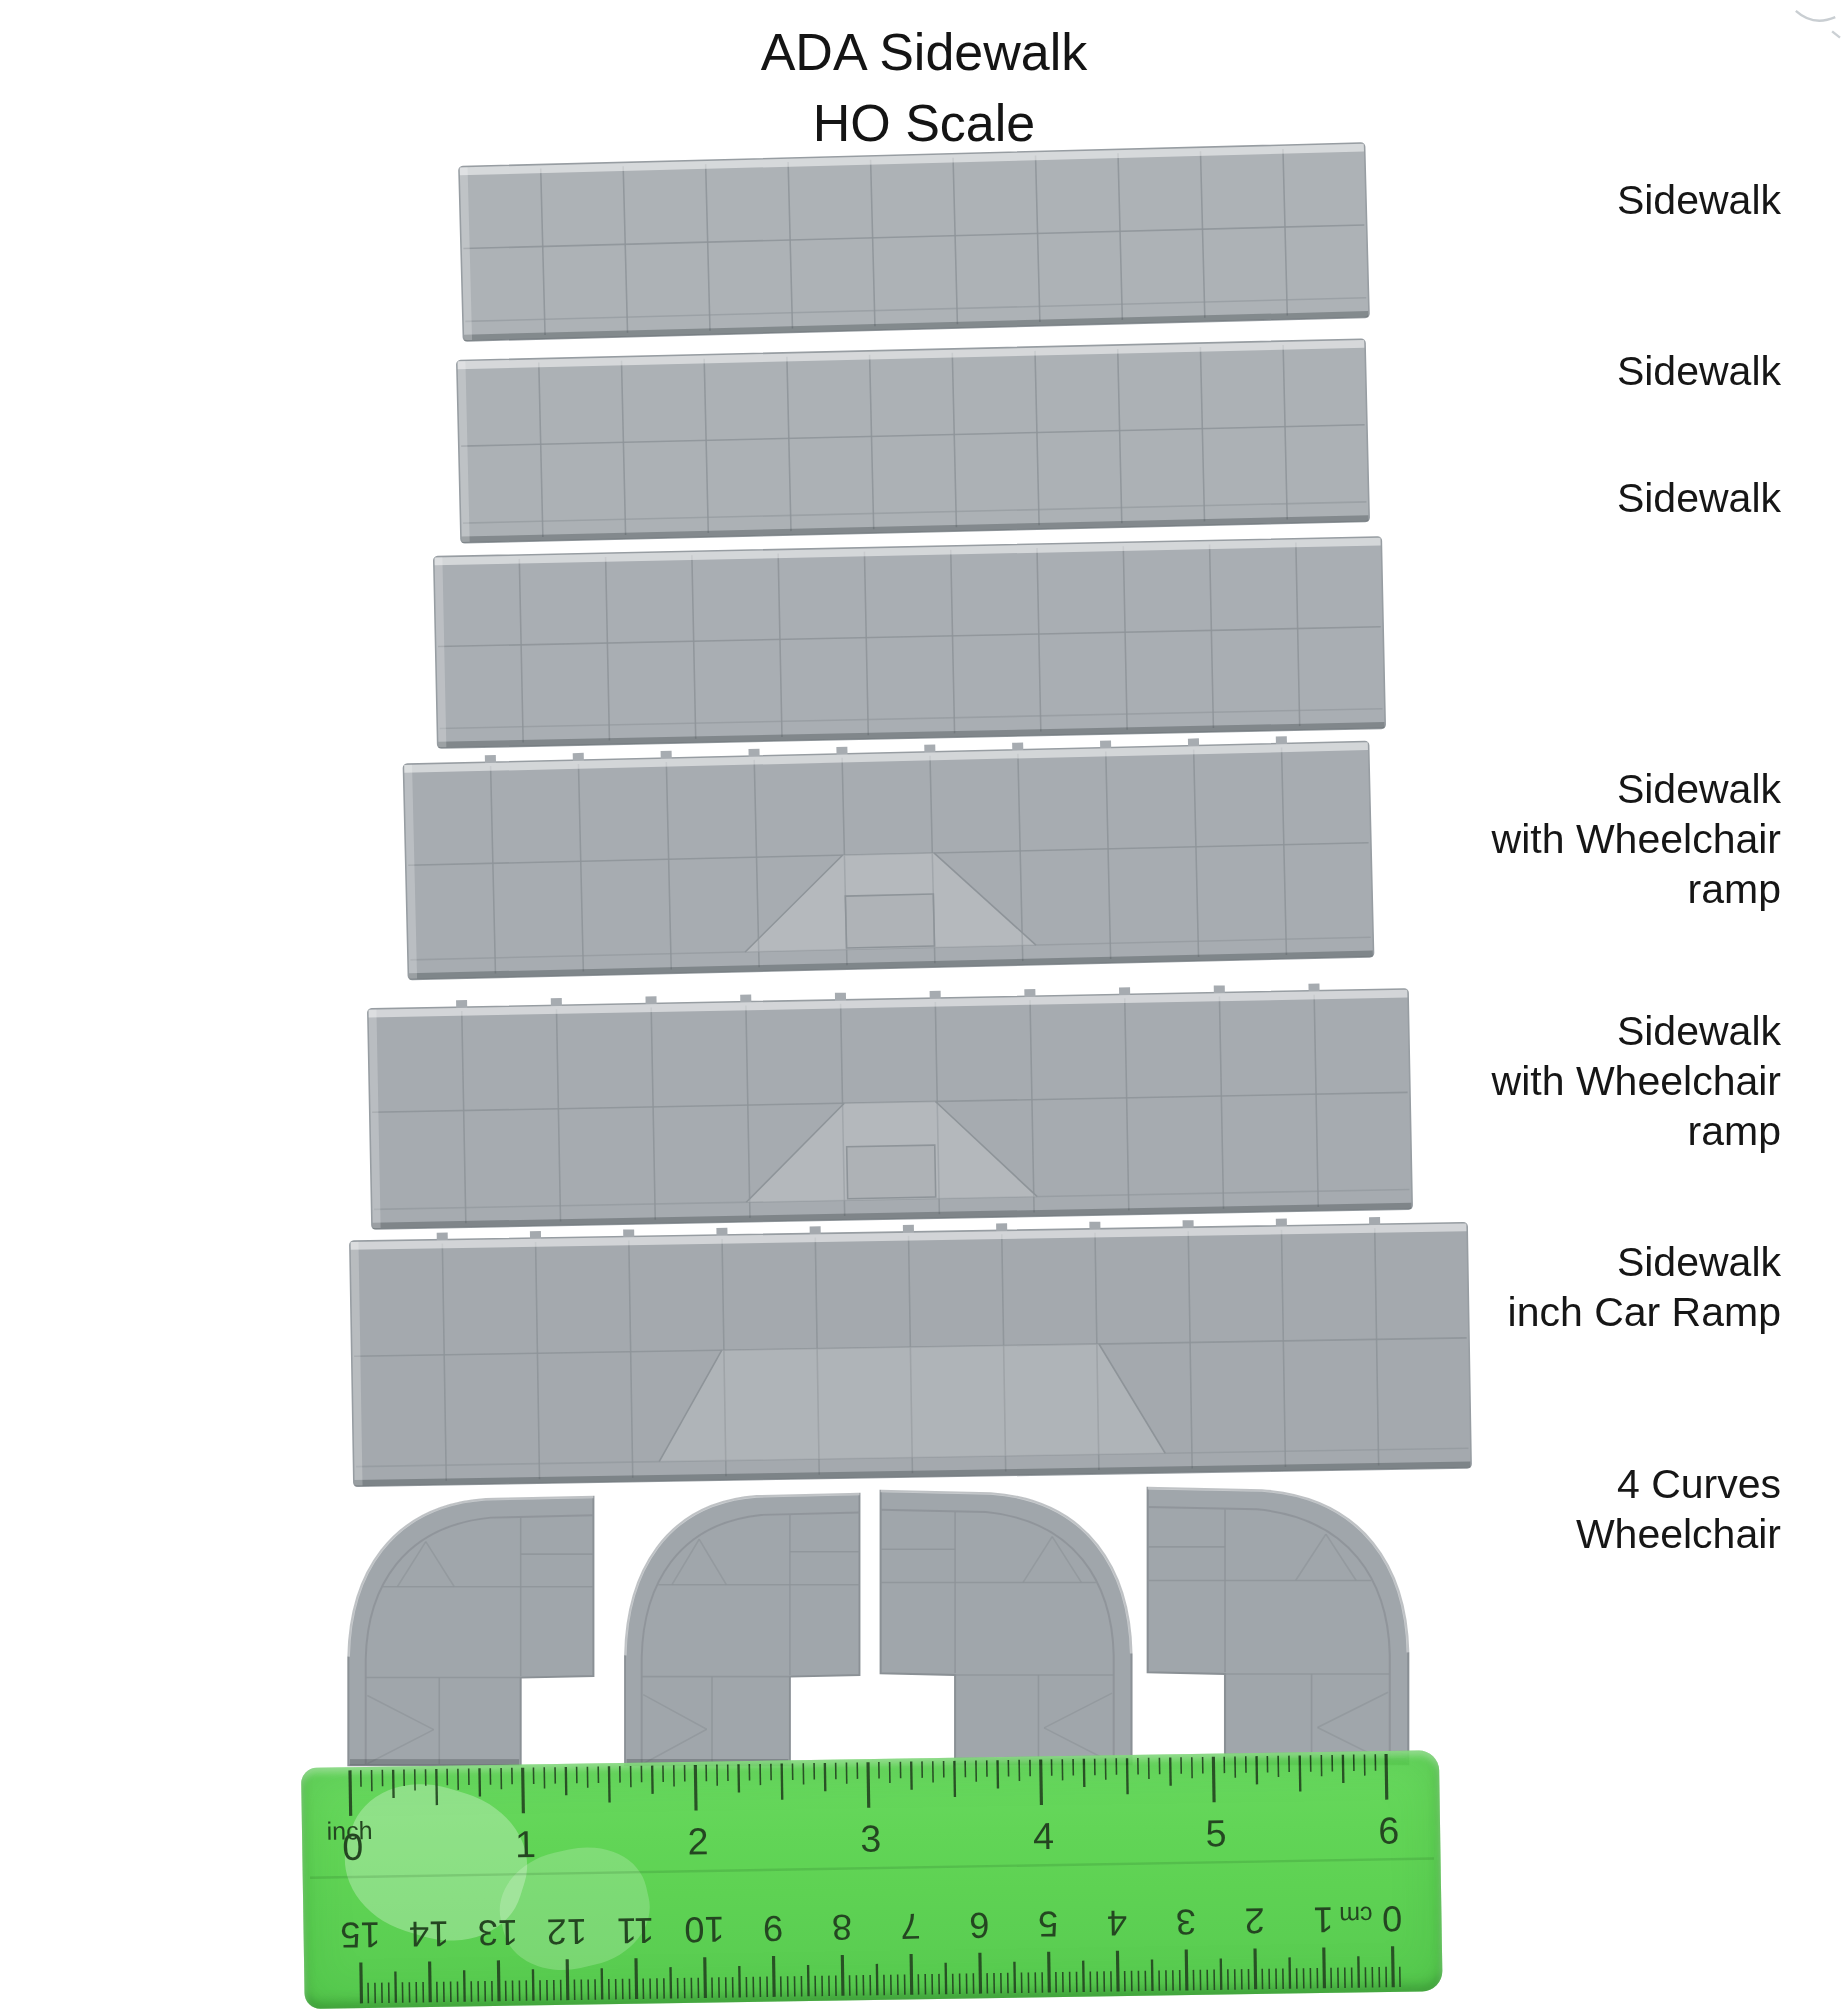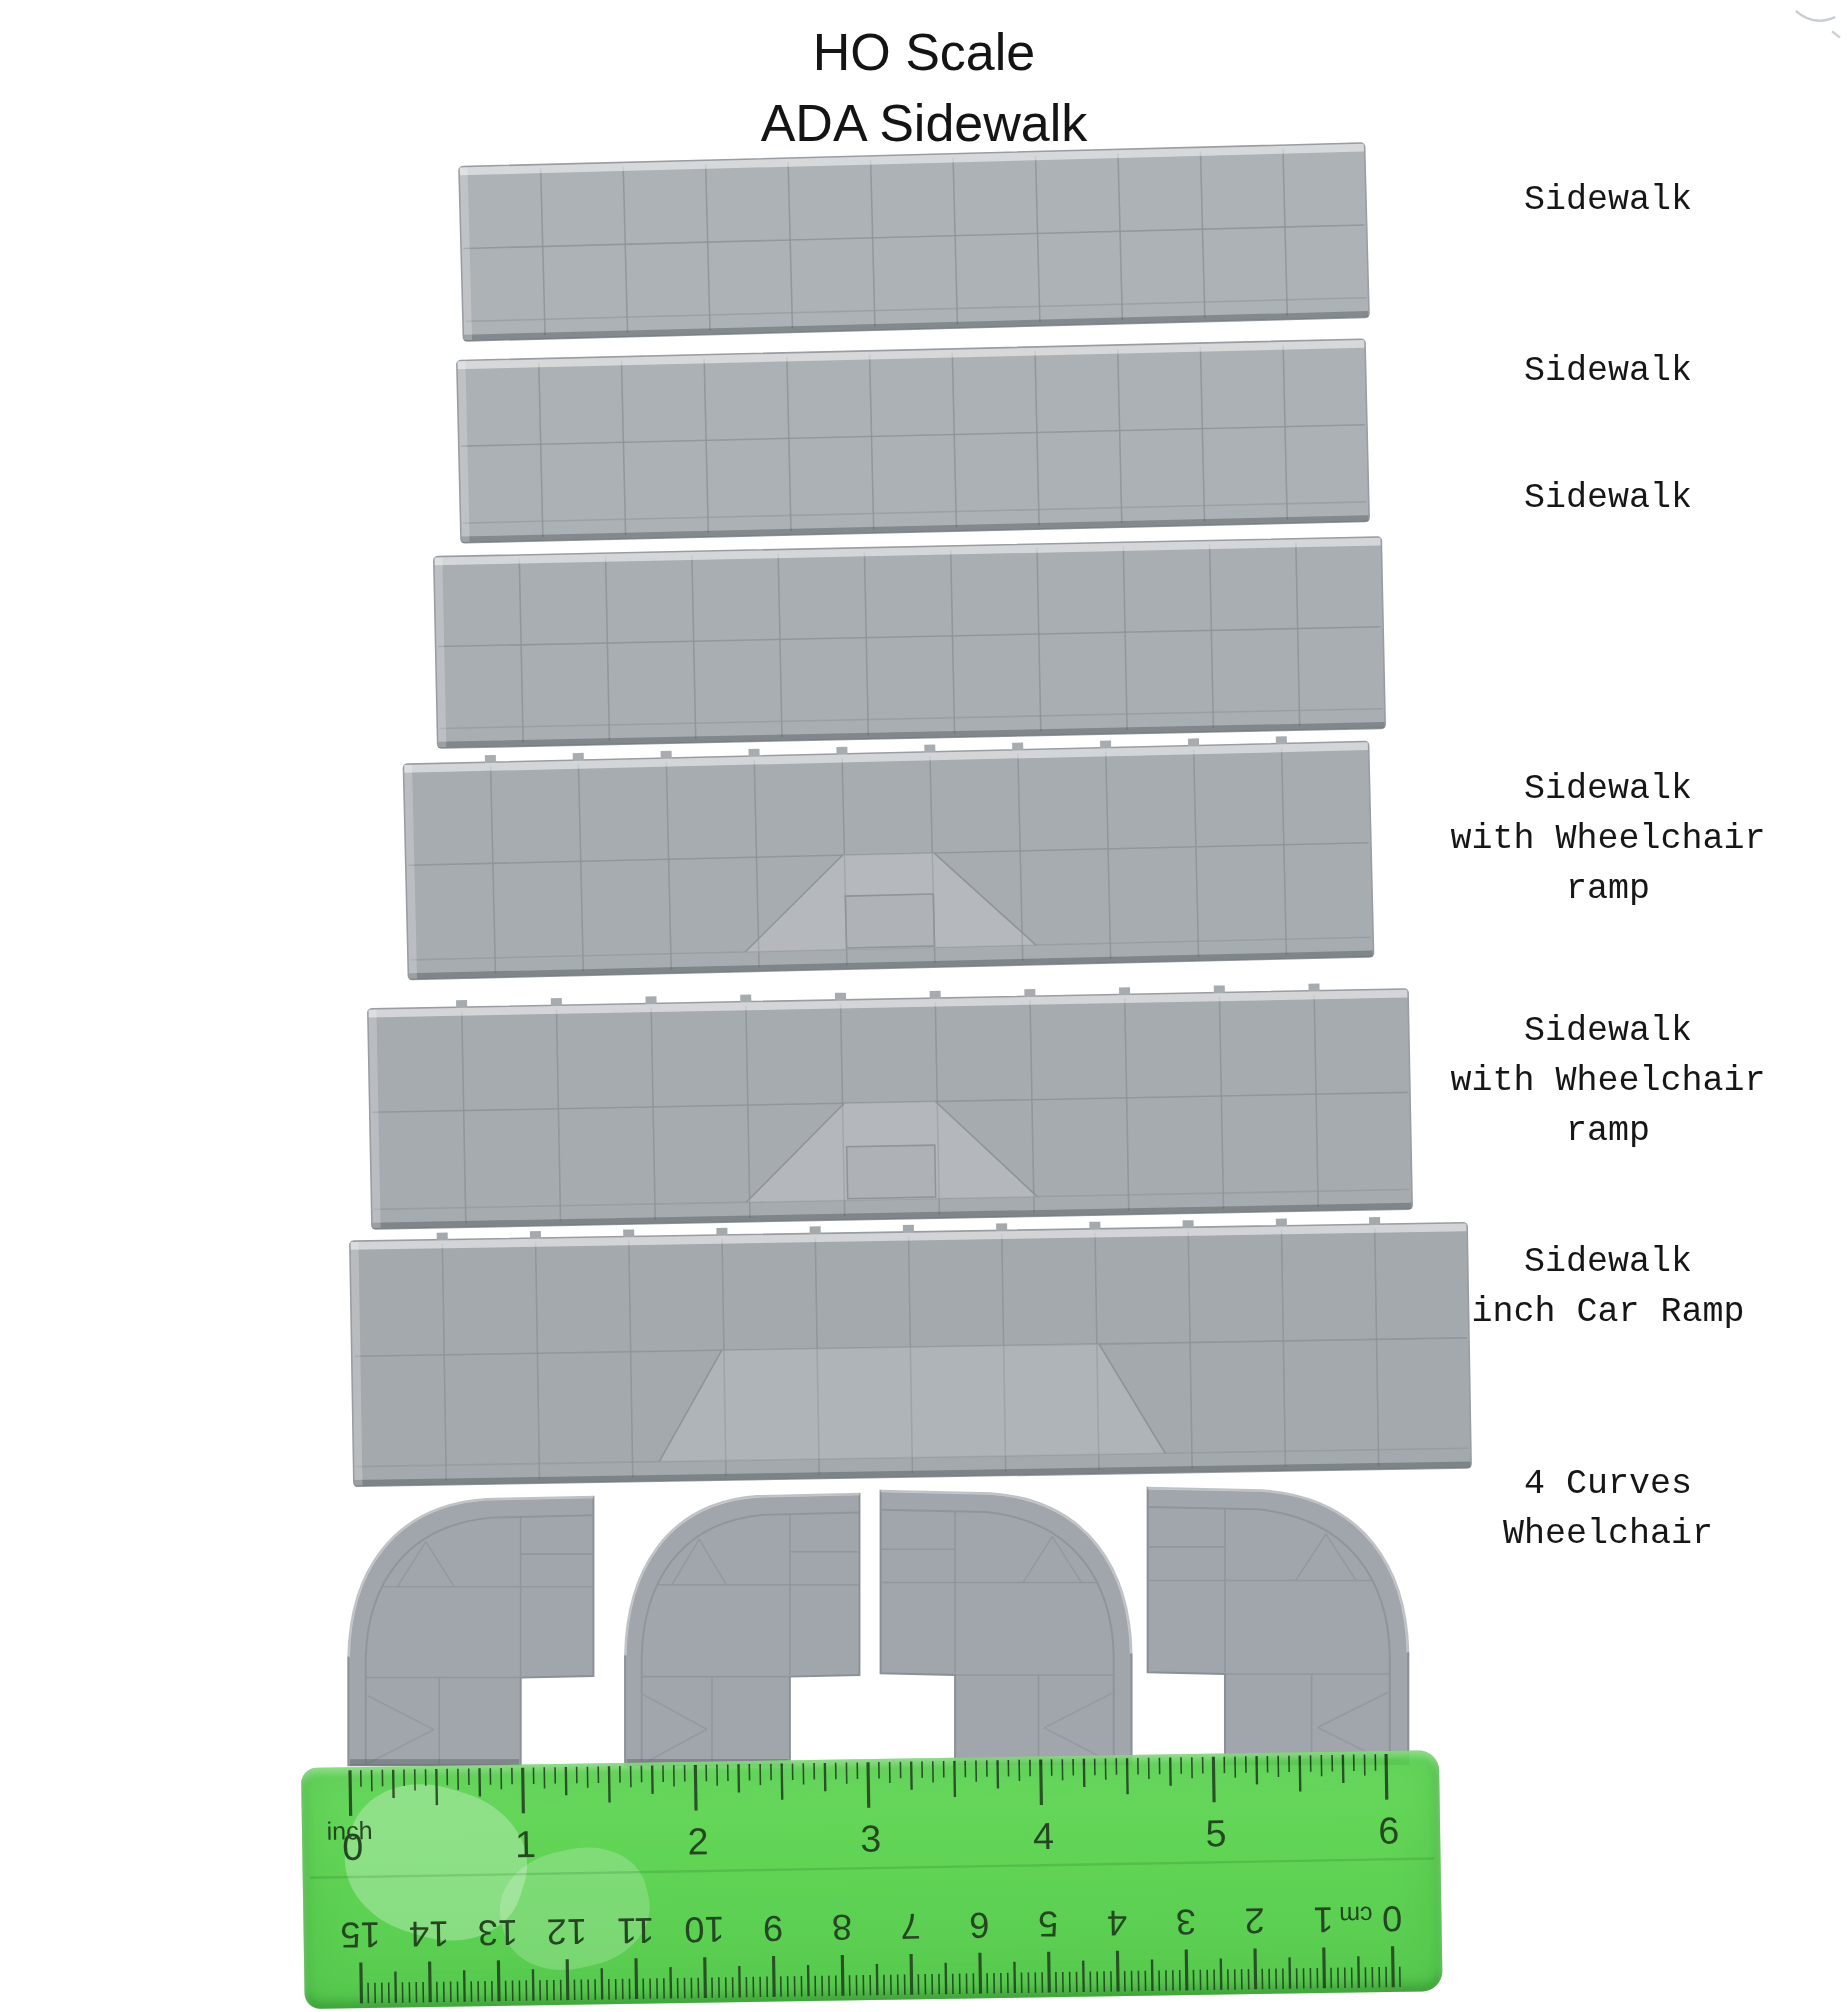--- a/index.html
+++ b/index.html
@@ -1,41 +1,41 @@
 <!DOCTYPE html>
 <html style="font-size:12.6px"><head>
 <meta charset="utf-8">
 <style>
   html,body{margin:0;padding:0;background:#ffffff;}
   .canvas{position:relative;width:1847px;height:2013px;background:#ffffff;overflow:hidden;
           font-family:"Liberation Sans", sans-serif;color:#111;}
   .title{position:absolute;left:629px;top:17.3px;width:590px;text-align:center;
          font-size:52px;line-height:71px;color:#141414;}
-  .part-label{position:absolute;left:1435px;width:346px;text-align:center;
-         font-size:35px;line-height:50px;color:#161616;font-family:Liberation Mono, monospace;}
+  .part-label{position:absolute;left:1435px;width:346px;text-align:right;
+         font-size:41px;line-height:50px;color:#161616;}
   .strip{position:absolute;overflow:visible;}
   .curve{position:absolute;overflow:visible;}
   .curve.mirror{transform:scaleX(-1);}
   .ruler{position:absolute;left:301px;top:1768px;width:1138px;height:241px;
          transform:rotate(-0.9deg);transform-origin:0 0;
          background:linear-gradient(180deg,#5ed654 0%,#57d24b 30%,#52cf47 55%,#4cc843 100%);
          border-radius:15.7px 20.4px 20.4px 15.7px;
          box-shadow:inset 0 4.7px 7.9px rgba(255,255,255,.35), inset 0 -6.3px 11px rgba(10,80,10,.35), inset 0 0 47px rgba(30,140,30,.25);
          opacity:.93;}
   .streak{position:absolute;background:rgba(255,255,255,.28);border-radius:45%;pointer-events:none;}
   .corner-mark{position:absolute;left:1791px;top:3.1px;}
 </style>
 </head>
 <body>
 
 <div class="canvas">
 
   <div class="title">
+    <div>ADA Sidewalk</div>
     <div>HO Scale</div>
-    <div>ADA Sidewalk</div>
   </div>
 
   <svg class="corner-mark" width="57" height="41" viewBox="0 0 72 52">
     <path d="M 6,10 q 22,20 50,8" stroke="#c9ced2" stroke-width="3" fill="none"></path>
     <path d="M 52,36 l 10,8" stroke="#cbd0d4" stroke-width="3" fill="none"></path>
   </svg>
 
   <svg class="strip" width="908" height="176" viewBox="0 0 1155 224" style="left:460px;top:154px;transform:rotate(-1.5deg)">
       <rect x="1" y="1" width="1153" height="222" rx="5" fill="#adb2b6" stroke="#979da2" stroke-width="2"></rect>
       <line x1="105" y1="6" x2="105" y2="218" stroke="#8e9499" stroke-width="2" opacity="0.85"></line>

